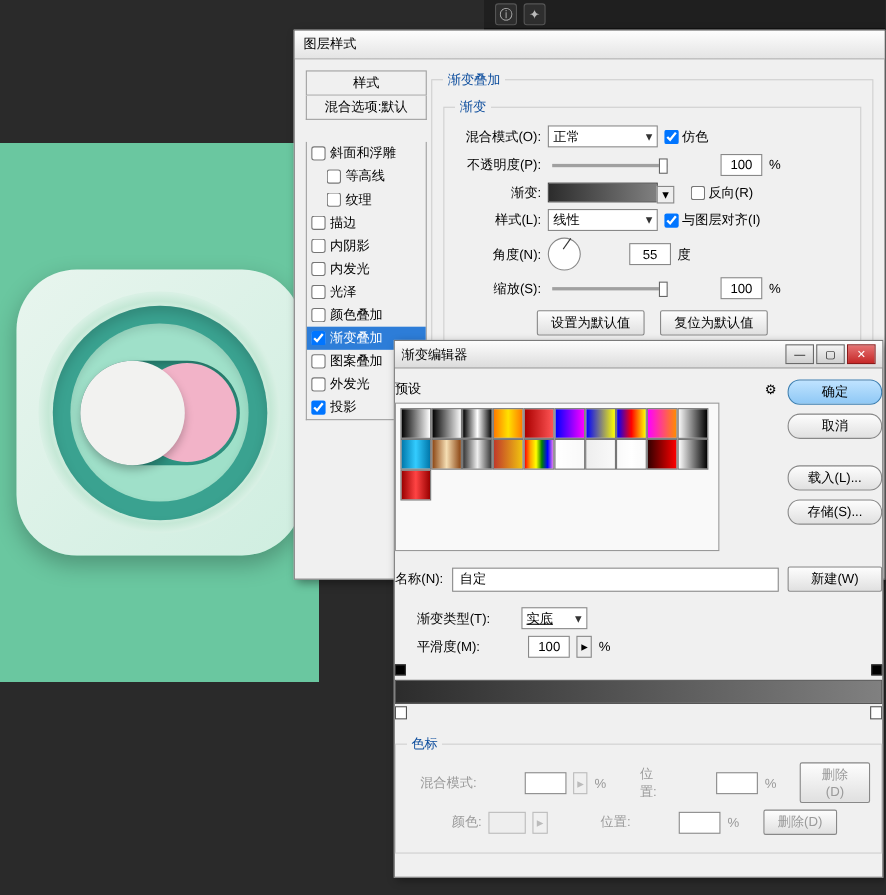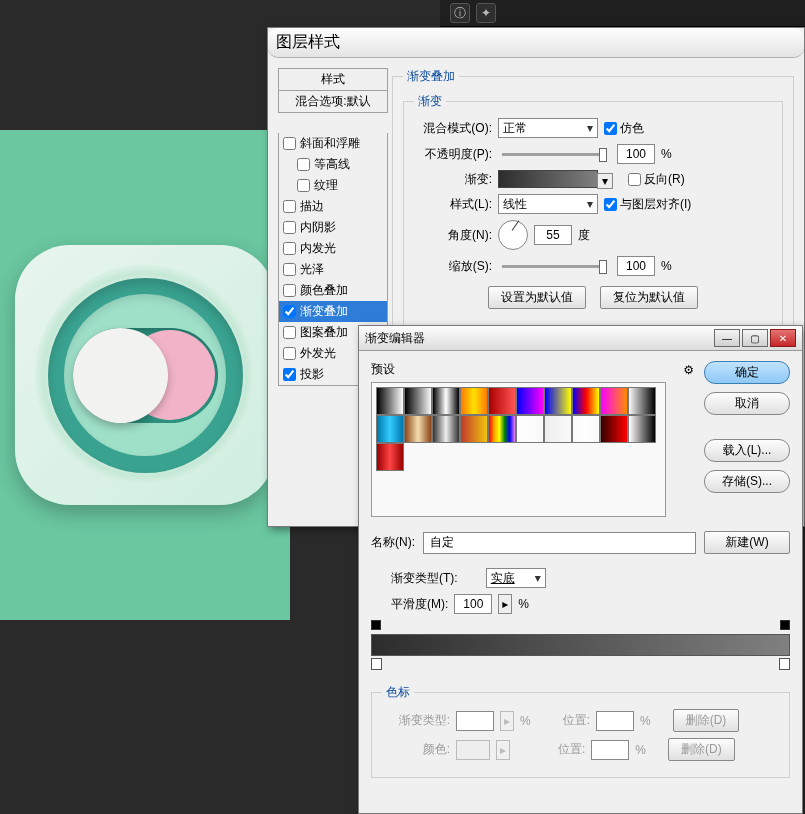--- a/index.html
+++ b/index.html
@@ -10,21 +10,21 @@
 .icon-preview { width: 260px; height: 260px; background: linear-gradient(135deg, #e8f5ee, #cfeee0); border-radius: 55px; box-shadow: 0 8px 20px rgba(0,0,0,0.25); position: relative; display:flex; align-items:center; justify-content:center; }
 .ring-outer { position:absolute; width: 220px; height: 220px; border-radius: 50%; background: radial-gradient(circle, #d8f0e4 60%, #c5e8d6 65%, #d8f0e4 70%); }
 .ring-teal { position:absolute; width: 195px; height: 195px; border-radius:50%; background:#3aa290; box-shadow: inset 0 6px 10px rgba(0,0,0,0.15); }
 .ring-mint { position:absolute; width: 162px; height: 162px; border-radius:50%; background:#9fe0c9; box-shadow: inset 0 4px 8px rgba(0,0,0,0.1); }
 .pill { position:absolute; width: 145px; height: 95px; border-radius: 48px; background:#2e9583; box-shadow: inset 0 4px 8px rgba(0,0,0,0.25); }
 .pink-circle { position:absolute; width: 90px; height: 90px; border-radius:50%; background:#f2b3c8; right: 60px; }
 .white-circle { position:absolute; width: 95px; height: 95px; border-radius:50%; background:#f2f2f0; left: 58px; box-shadow: 0 4px 8px rgba(0,0,0,0.25); }
 
 
 .dialog { position: absolute; background: #f0f0f0; border: 1px solid #7a7a7a; box-shadow: 3px 3px 8px rgba(0,0,0,0.4); }
-.dialog-title { background: linear-gradient(#fdfdfd,#e4e4e4); padding: 4px 8px; border-bottom: 1px solid #b0b0b0; font-size: 16px; border-radius: 10px; }
+.dialog-title { background: linear-gradient(#fdfdfd,#e4e4e4); padding: 4px 8px; border-bottom: 1px solid #b0b0b0; font-size: 12px; }
 .layer-style-dialog { left: 267px; top: 27px; width: 538px; height: 500px; }
 .ls-body { display: flex; padding: 10px; gap: 4px; }
 .ls-left { width: 110px; }
 .ls-left-header { border:1px solid #a0a0a0; text-align:center; padding:2px 0; background:#f0f0f0;}
 .ls-left-default { border:1px solid #a0a0a0; border-top:none; text-align:center; padding:2px 0; background:#f0f0f0;}
 .ls-style-list { border:1px solid #a0a0a0; border-top:none;margin-top:20px; }
 .ls-style-item { padding: 2px 4px; display:flex; align-items:center; gap:4px; }
 .ls-style-item input[type=checkbox]{ width:13px; height:13px;}
 .ls-style-item.indent { padding-left: 18px; }
 .ls-style-item.selected { background:#2d7dd8; color:#fff; }
@@ -33,39 +33,39 @@
 fieldset { border:1px solid #cfcfcf; padding: 8px 10px 10px; margin-bottom:6px;}
 legend { padding: 0 4px; color:#0a4b9c;}
 .form-row { display:flex; align-items:center; gap:6px; margin-bottom:6px; }
 .form-row label.lab { width: 78px; text-align:right; }
 .dropdown { border:1px solid #888; background:#fff; height:20px; padding:0 18px 0 4px; position:relative; display:inline-flex; align-items:center; min-width:100px;}
 .dropdown::after{ content:"▾"; position:absolute; right:4px; color:#333;}
 .chk { display:inline-flex; align-items:center; gap:3px;}
 .chk input{width:13px;height:13px;}
 .slider-track{ height:3px; background:#a0a0a0; width:105px; position:relative; margin:0 4px;}
 .slider-thumb{ position:absolute; top:-5px; width:8px; height:14px; background:#fff; border:1px solid #666; }
-.num-input{ width:38px; height:20px; border:1px solid #888; text-align:center; background:#fff;}
+.num-input{ width:38px; height:20px; border:1px solid #888; text-align:center; background:#fff;margin-left:38px;}
 .grad-preview{ width:100px; height:18px; border:1px solid #444; background:linear-gradient(90deg,#2c2c2c,#808080); display:inline-block; position:relative;}
 .grad-preview::after{content:"▾"; position:absolute; right:-16px; top:2px; border:1px solid #888; background:#eee; width:14px; text-align:center;}
 .small-btn{ border:1px solid #888; background:linear-gradient(#fdfdfd,#e0e0e0); padding:2px 12px; border-radius:2px; cursor:pointer;}
 .angle-dial{ width:30px; height:30px; border:1px solid #888; border-radius:50%; background:#fff; position:relative; display:inline-block;}
 .angle-dial::after{content:""; position:absolute; width:12px; height:1px; background:#333; top:9px; left:13px; transform:rotate(-55deg); transform-origin:left center;}
 
 .ls-buttons{ position:absolute; right:8px; top:42px; display:flex; flex-direction:column; gap:6px;}
 .ls-buttons .small-btn{ width:42px; text-align:center; padding:2px 0;}
 .ls-buttons .wide{ width:42px;}
 .blue-btn{ background:linear-gradient(#bfe3ff,#8fc8f5); border:1px solid #3c7fb1;}
 
 
-.grad-dialog{ left:358px; top:325px; width:445px; height:489px; }
+.grad-dialog{ left:358px; top:309px; width:445px; height:489px; }
 .grad-title-bar{ display:flex; justify-content:space-between; align-items:center; background:linear-gradient(#fdfdfd,#dcdcdc); padding:3px 6px; border-bottom:1px solid #999;}
 .win-btns{ display:flex; gap:2px;}
 .win-btn{ width:26px; height:18px; border:1px solid #6a6a6a; display:flex; align-items:center; justify-content:center; font-size:10px; background:linear-gradient(#f5f5f5,#d0d0d0);}
 .win-btn.close{ background:linear-gradient(#e57373,#c62828); color:#fff; border-color:#8b1a1a;}
-.ge-body{ padding:10px 12px;}
+.ge-body{ padding:10px 0;}
 .ge-top{ display:flex; gap:10px;}
 .preset-box{ border:1px solid #999; background:#f9f9f9; padding:4px; width:295px; height:135px; overflow:auto;}
 .preset-grid{ display:flex; flex-wrap:wrap; gap:0;}
 .swatch{ width:28px; height:28px; border:1px solid #777; margin:0;}
 .ge-side{ display:flex; flex-direction:column; gap:8px; margin-left:auto;}
 .ge-side .small-btn{ width:86px; text-align:center;border-radius:11px;}
 .name-row{ display:flex; align-items:center; gap:8px; margin:14px 0;}
 .text-input{ flex:1; height:22px; border:1px solid #888; background:#fff; padding:0 6px;}
 .grad-bar-wrap{ margin:6px 0 2px; }
 .grad-bar{ height:22px; border:1px solid #555; background:linear-gradient(90deg,#2c2c2c,#808080); position:relative;}
@@ -309,21 +309,21 @@
       <div class="grad-bar"></div>
       <div class="color-stops">
         <div class="color-stop" style="left:0;"></div>
         <div class="color-stop" style="right:0;"></div>
       </div>
     </div>
 
     <fieldset style="margin-top:14px;">
       <legend>色标</legend>
       <div class="form-row disabled-text">
-        <label class="lab" style="width:68px;">渐变类型:</label>
+        <label class="lab" style="width:68px;">混合模式:</label>
         <input class="num-input" disabled="" style="">
         <span style="border:1px solid #bbb; width:14px; text-align:center; height:20px; line-height:18px; color:#bbb;">▸</span>
         <span>%</span>
         <span style="width:20px"></span>
         <label>位置:</label>
         <input class="num-input" disabled="" style="">
         <span>%</span>
         <span style="width:10px"></span>
         <button class="small-btn disabled-text" disabled="">删除(D)</button>
       </div>

